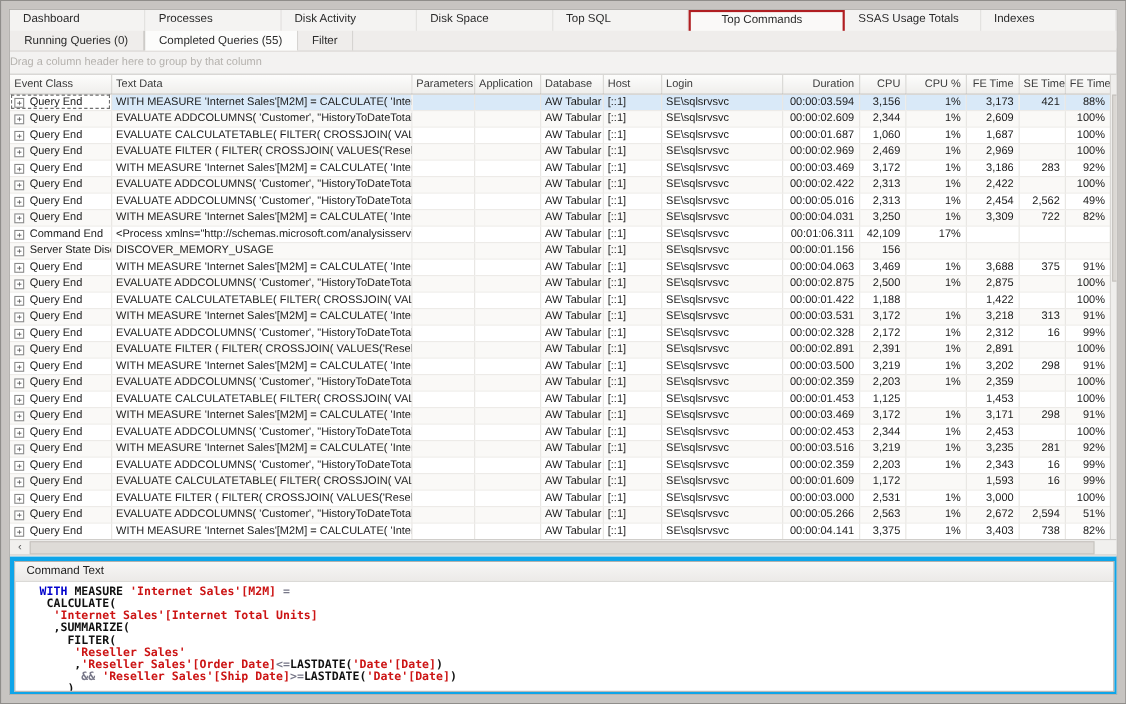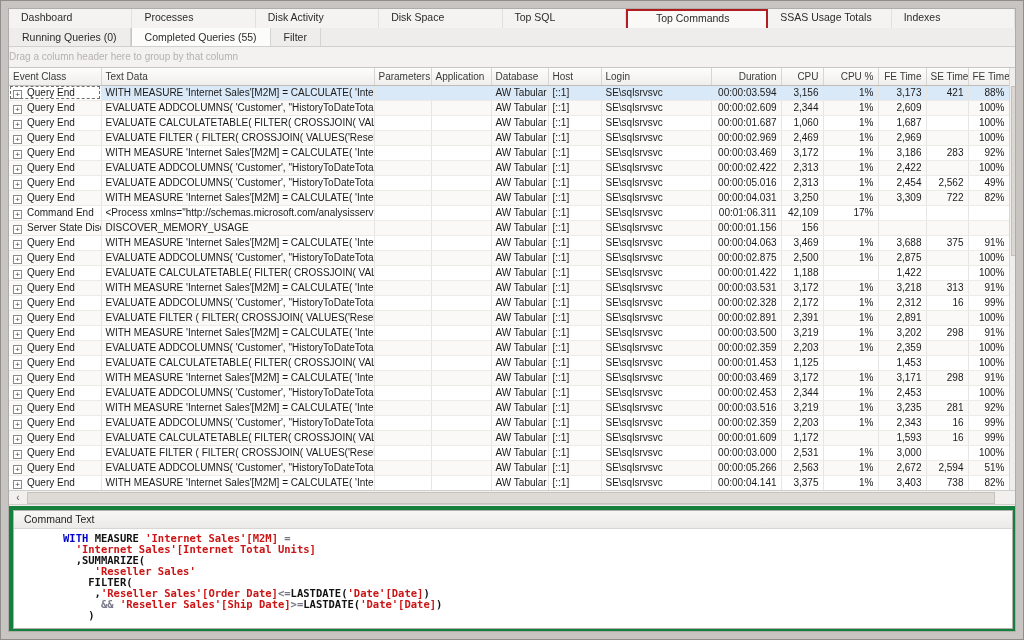--- a/index.html
+++ b/index.html
@@ -73,35 +73,35 @@
   .hscroll {
     position:absolute; left:0; top:481px; width:1008px; height:15px;
     background:#f1f0ee; border-top:1px solid #d0cecb; border-bottom:1px solid #d0cecb;
   }
   .hscroll .arrow {
     position:absolute; left:2px; top:1px; width:14px; height:12px;
     font-size:10px; color:#555; text-align:center; line-height:11px; cursor:default;
   }
   .hscroll .thumb { position:absolute; left:18px; top:1px; width:968px; height:12px; background:#dedbd7; border:1px solid #c6c3bf; }
   
-  .panel-zone { position:absolute; left:0; top:497px; width:1008px; height:127px; background:#15803d; }
+  .panel-zone { position:absolute; left:0; top:497px; width:1008px; height:127px; background:#0ea5e9; }
   .command-panel {
     position:absolute; left:4px; top:4px; width:1000px; height:119px;
     background:#fff; border:1px solid #b3b1ae;
   }
   .panel-header {
     height:18px; background:linear-gradient(#f7f6f5,#eceae8);
     border-bottom:1px solid #d8d6d3; font-size:10.5px; color:#222;
     line-height:17px; padding-left:10px;
   }
   .code {
     padding:4px 0 0 22px; font-family:"DejaVu Sans Mono", monospace;
     font-size:10.5px; font-weight:bold; color:#111; overflow:hidden; height:99px;
   }
-  .code-line { white-space:pre; line-height:11px; height:11px; letter-spacing:0;margin-left:27px; }
+  .code-line { white-space:pre; line-height:11px; height:11px; letter-spacing:0; }
   .code .kw  { color:#0000cc; }
   .code .str { color:#cc1414; }
   .code .op  { color:#777788; }
 </style>
 </head>
 <body>
 
 <div class="window">
 
   <div class="main-tabs">
@@ -576,24 +576,25 @@
   <div class="hscroll">
     <div class="arrow">‹</div>
     <div class="thumb"></div>
   </div>
 
   <div class="panel-zone">
     <div class="command-panel">
       <div class="panel-header">Command Text</div>
       <div class="code">
           <div class="code-line"><span class="kw">WITH</span><span> </span><span>MEASURE</span><span> </span><span class="str">'Internet Sales'[M2M]</span><span class="op"> =</span></div>
+          <div class="code-line"><span> CALCULATE(</span></div>
           <div class="code-line"><span>  </span><span class="str">'Internet Sales'[Internet Total Units]</span></div>
           <div class="code-line"><span>  ,SUMMARIZE(</span></div>
+          <div class="code-line"><span>    FILTER(</span></div>
           <div class="code-line"><span>     </span><span class="str">'Reseller Sales'</span></div>
-          <div class="code-line"><span>    FILTER(</span></div>
           <div class="code-line"><span>     ,</span><span class="str">'Reseller Sales'[Order Date]</span><span class="op">&lt;=</span><span>LASTDATE(</span><span class="str">'Date'[Date]</span><span>)</span></div>
           <div class="code-line"><span>      </span><span class="op">&amp;&amp;</span><span> </span><span class="str">'Reseller Sales'[Ship Date]</span><span class="op">&gt;=</span><span>LASTDATE(</span><span class="str">'Date'[Date]</span><span>)</span></div>
           <div class="code-line"><span>    )</span></div>
         </div>
     </div>
   </div>
 
 </div>
 
 </body></html>

